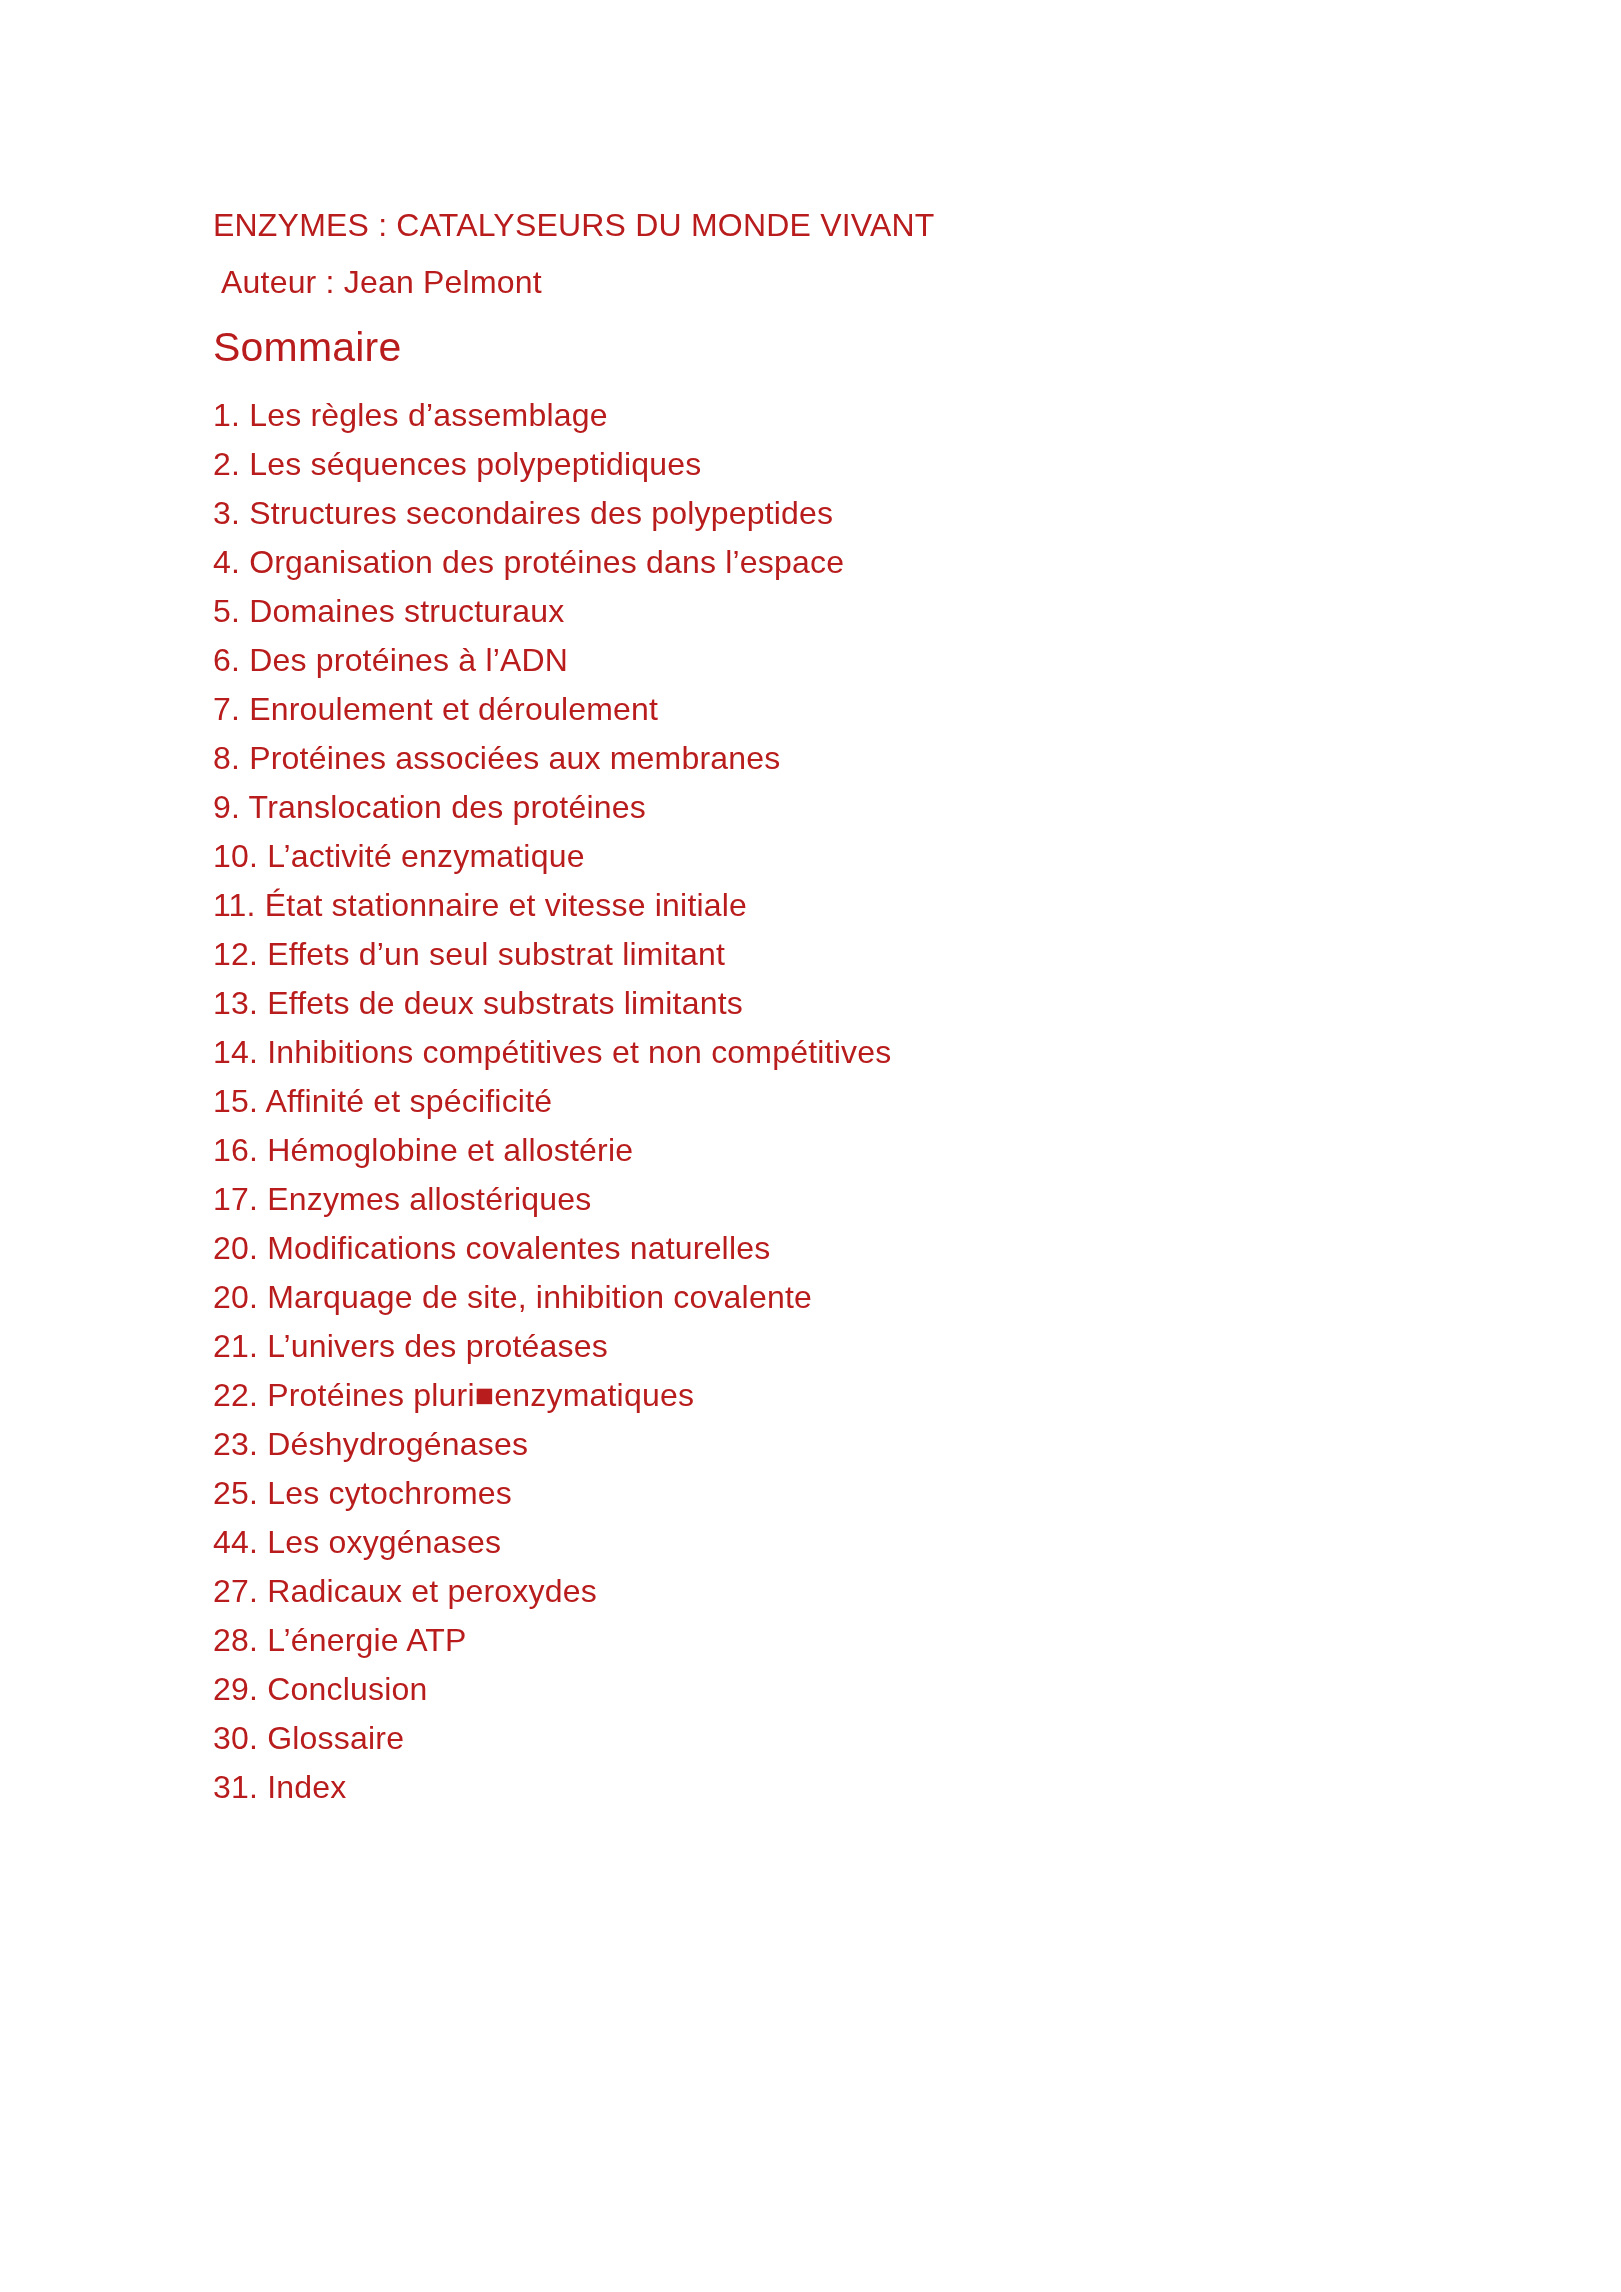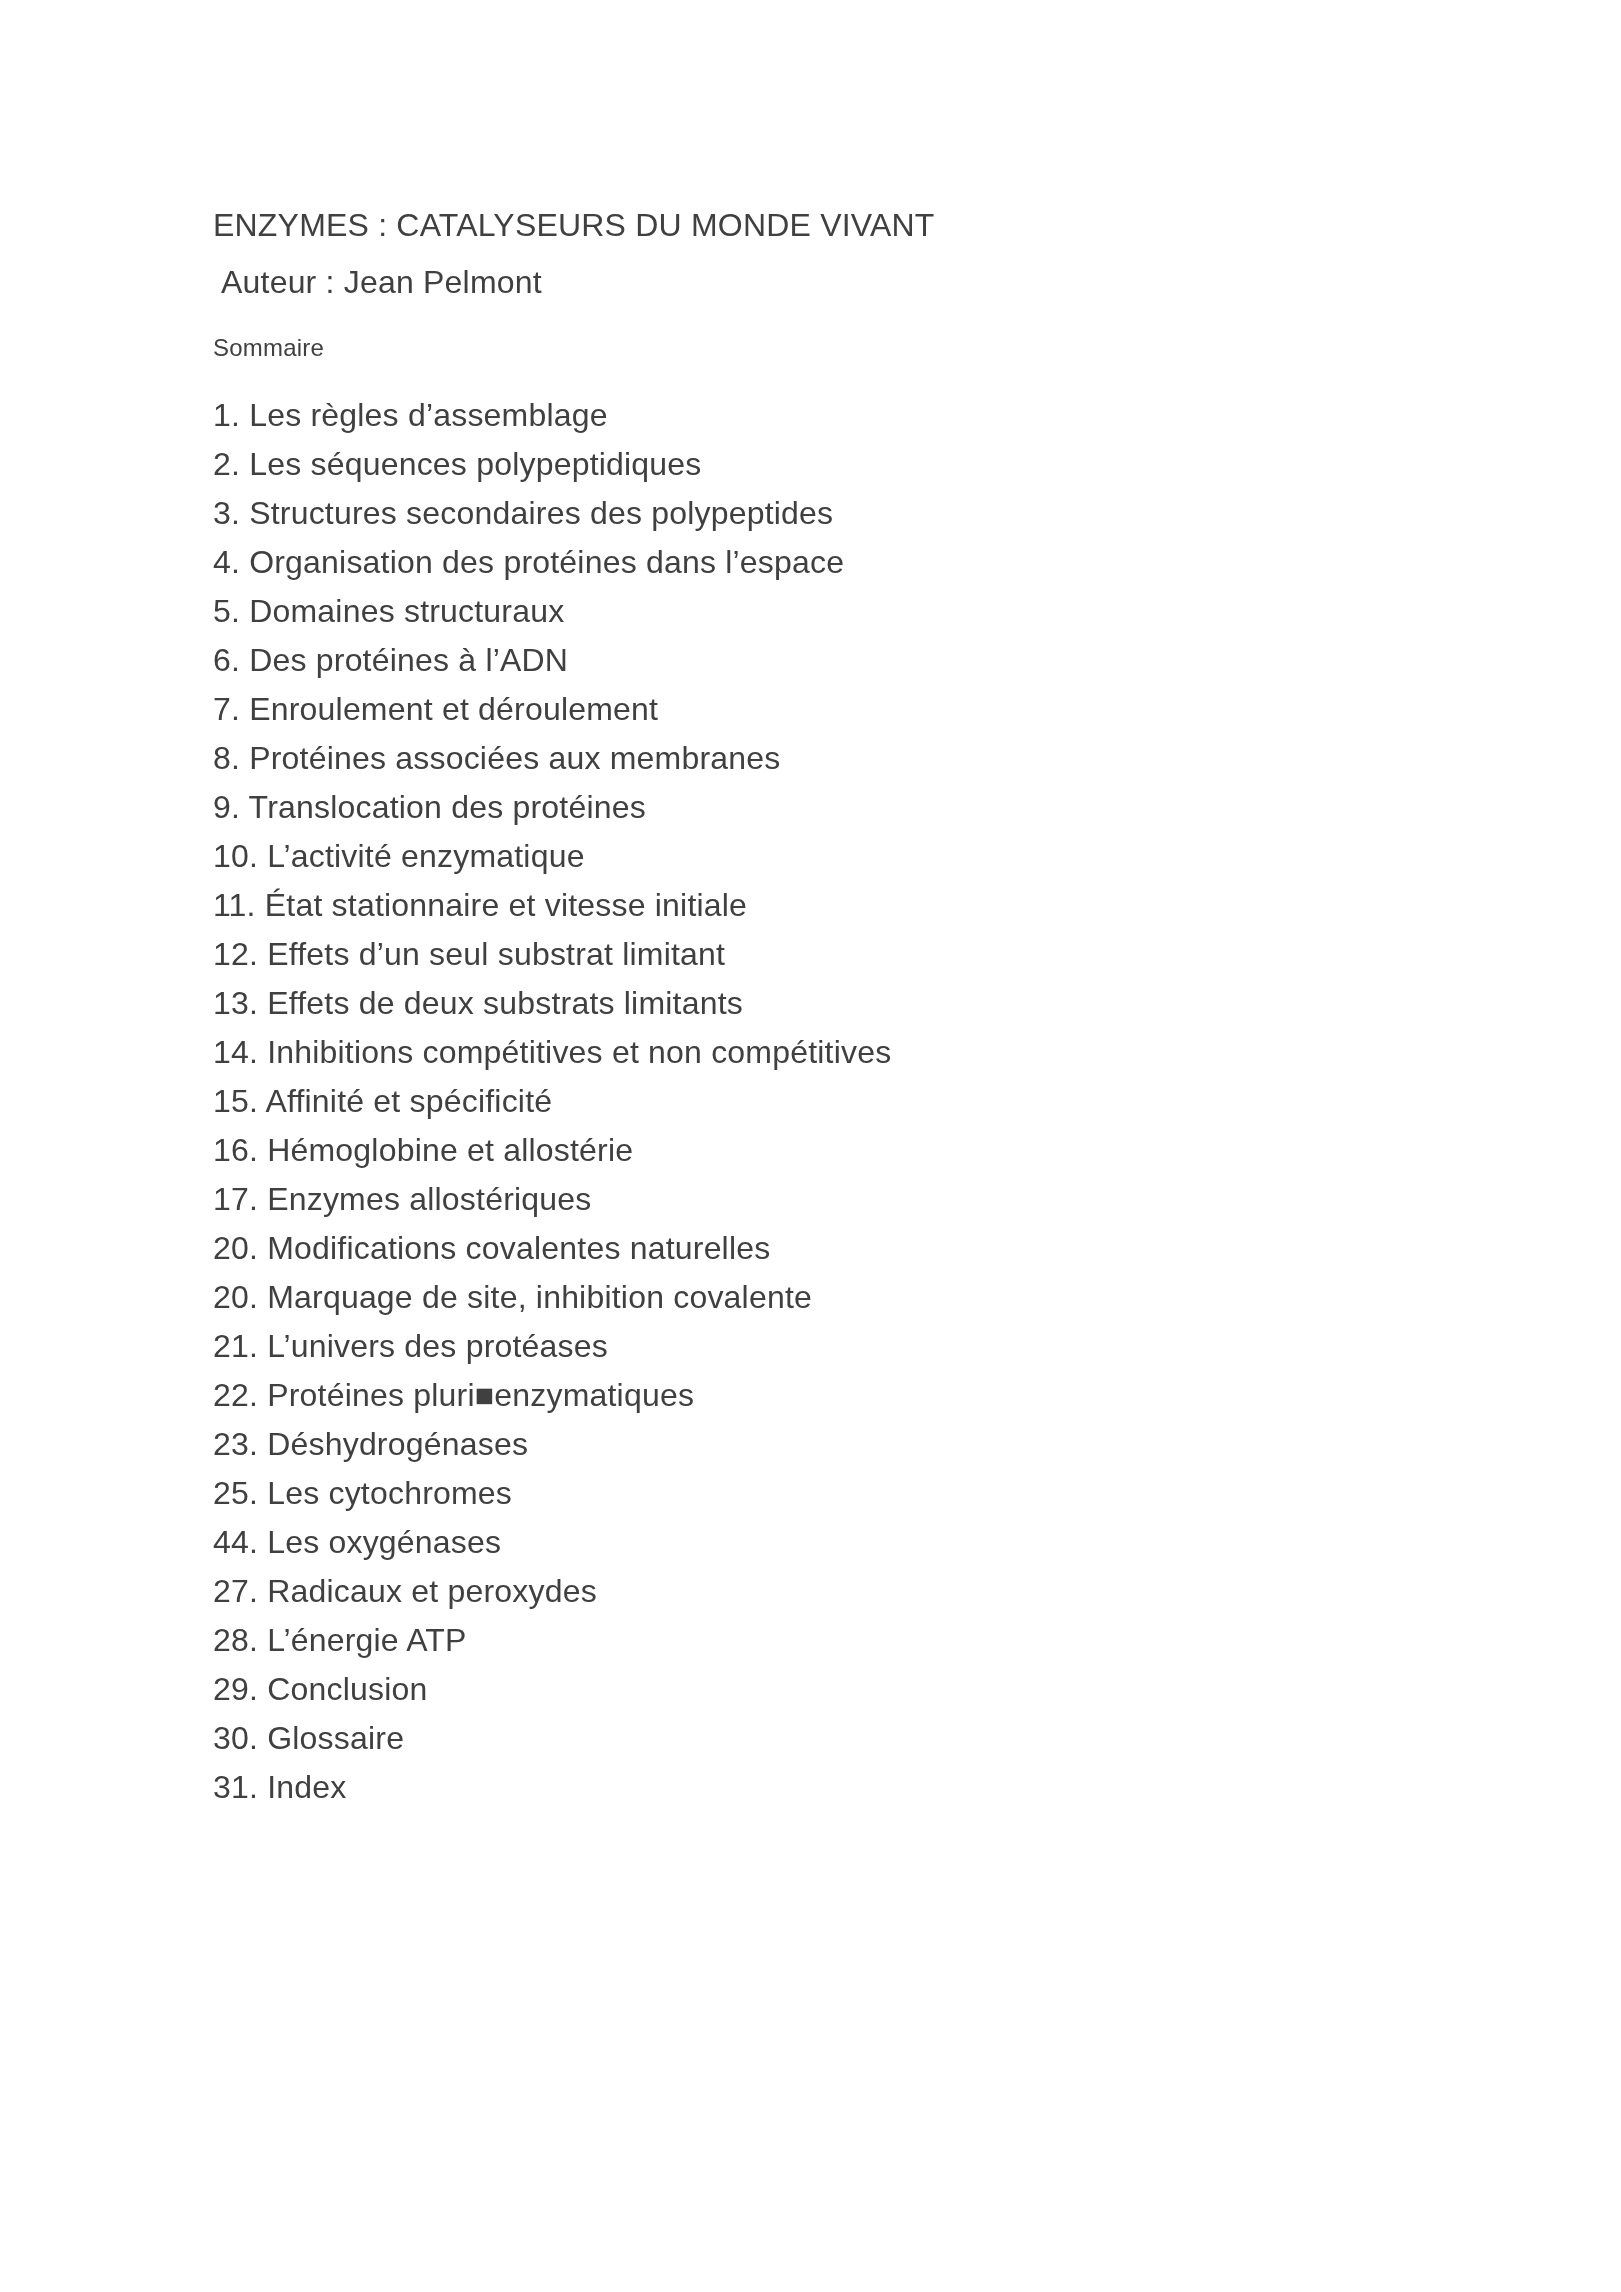--- a/index.html
+++ b/index.html
@@ -23,38 +23,38 @@
     height: 2293px;
     background: #ffffff;
   }
   .doc-content {
     position: absolute;
     left: 213px;
     top: 201px;
     right: 118px;
     font-size: 32px;
     line-height: 49px;
-    color: #404040;
+    color: #b91c1c;
     letter-spacing: 0.2px;
   }
   .doc-title {
     margin: 0 0 3.9px 0;
     font-size: 32px;
     font-weight: normal;
     line-height: 49px;
     white-space: nowrap;
   }
   .author-line {
     margin: 8px;
     line-height: 49px;
     white-space: nowrap;
   }
   .section-heading {
     margin: 15.7px 0 0 0;
-    font-size: 24px;
+    font-size: 41px;
     font-weight: normal;
     line-height: 49px;
     white-space: nowrap;
   }
   .toc-list {
     margin-top: 19.6px;
   }
   .toc-item {
     line-height: 49px;
     white-space: nowrap;

